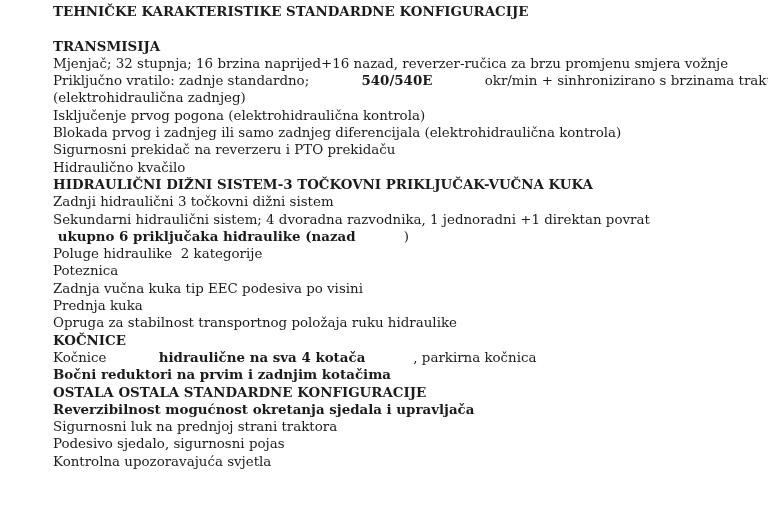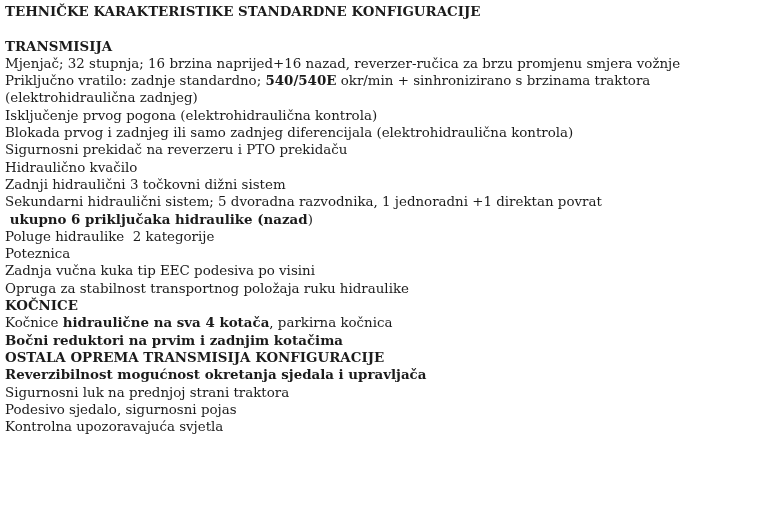--- a/index.html
+++ b/index.html
@@ -21,47 +21,49 @@
     font-family: "DejaVu Serif", "Liberation Serif", serif;
     font-size: 13.4px;
     line-height: 17.3px;
     color: #1b1b1b;
     overflow: hidden;
   }
   .line {
     white-space: pre;
     min-height: 17.3px;
   }
-  .seg { font-weight: normal; }
+  .seg { font-weight: normal; margin-left: 48px; }
   .seg.bold { font-weight: bold; }
 </style>
 </head>
 <body>
 
 <div class="page">
   <div>
       <div class="line"><span class="seg bold">TEHNIČKE KARAKTERISTIKE STANDARDNE KONFIGURACIJE</span></div>
       <div class="line"> </div>
       <div class="line"><span class="seg bold">TRANSMISIJA</span></div>
       <div class="line"><span class="seg">Mjenjač; 32 stupnja; 16 brzina naprijed+16 nazad, reverzer-ručica za brzu promjenu smjera vožnje</span></div>
       <div class="line"><span class="seg">Priključno vratilo: zadnje standardno; </span><span class="seg bold">540/540E</span><span class="seg"> okr/min + sinhronizirano s brzinama traktora</span></div>
       <div class="line"><span class="seg">(elektrohidraulična zadnjeg)</span></div>
       <div class="line"><span class="seg">Isključenje prvog pogona (elektrohidraulična kontrola)</span></div>
       <div class="line"><span class="seg">Blokada prvog i zadnjeg ili samo zadnjeg diferencijala (elektrohidraulična kontrola)</span></div>
       <div class="line"><span class="seg">Sigurnosni prekidač na reverzeru i PTO prekidaču</span></div>
       <div class="line"><span class="seg">Hidraulično kvačilo</span></div>
+      <div class="line"><span class="seg bold">HIDRAULIČNI DIŽNI SISTEM-3 TOČKOVNI PRIKLJUČAK-VUČNA KUKA</span></div>
       <div class="line"><span class="seg">Zadnji hidraulični 3 točkovni dižni sistem</span></div>
-      <div class="line"><span class="seg">Sekundarni hidraulični sistem; 5 dvoradna razvodnika, 1 jednoradni +1 direktan povrat</span></div>
+      <div class="line"><span class="seg">Sekundarni hidraulični sistem; 4 dvoradna razvodnika, 1 jednoradni +1 direktan povrat</span></div>
       <div class="line"><span class="seg bold"> ukupno 6 priključaka hidraulike (nazad</span><span class="seg">)</span></div>
       <div class="line"><span class="seg">Poluge hidraulike  2 kategorije</span></div>
       <div class="line"><span class="seg">Poteznica</span></div>
       <div class="line"><span class="seg">Zadnja vučna kuka tip EEC podesiva po visini</span></div>
+      <div class="line"><span class="seg">Prednja kuka</span></div>
       <div class="line"><span class="seg">Opruga za stabilnost transportnog položaja ruku hidraulike</span></div>
       <div class="line"><span class="seg bold">KOČNICE</span></div>
       <div class="line"><span class="seg">Kočnice </span><span class="seg bold">hidraulične na sva 4 kotača</span><span class="seg">, parkirna kočnica</span></div>
       <div class="line"><span class="seg bold">Bočni reduktori na prvim i zadnjim kotačima</span></div>
-      <div class="line"><span class="seg bold">OSTALA OPREMA TRANSMISIJA KONFIGURACIJE</span></div>
+      <div class="line"><span class="seg bold">OSTALA OSTALA STANDARDNE KONFIGURACIJE</span></div>
       <div class="line"><span class="seg bold">Reverzibilnost mogućnost okretanja sjedala i upravljača</span></div>
       <div class="line"><span class="seg">Sigurnosni luk na prednjoj strani traktora</span></div>
       <div class="line"><span class="seg">Podesivo sjedalo, sigurnosni pojas</span></div>
       <div class="line"><span class="seg">Kontrolna upozoravajuća svjetla</span></div>
     </div>
 </div>
 
 </body></html>

